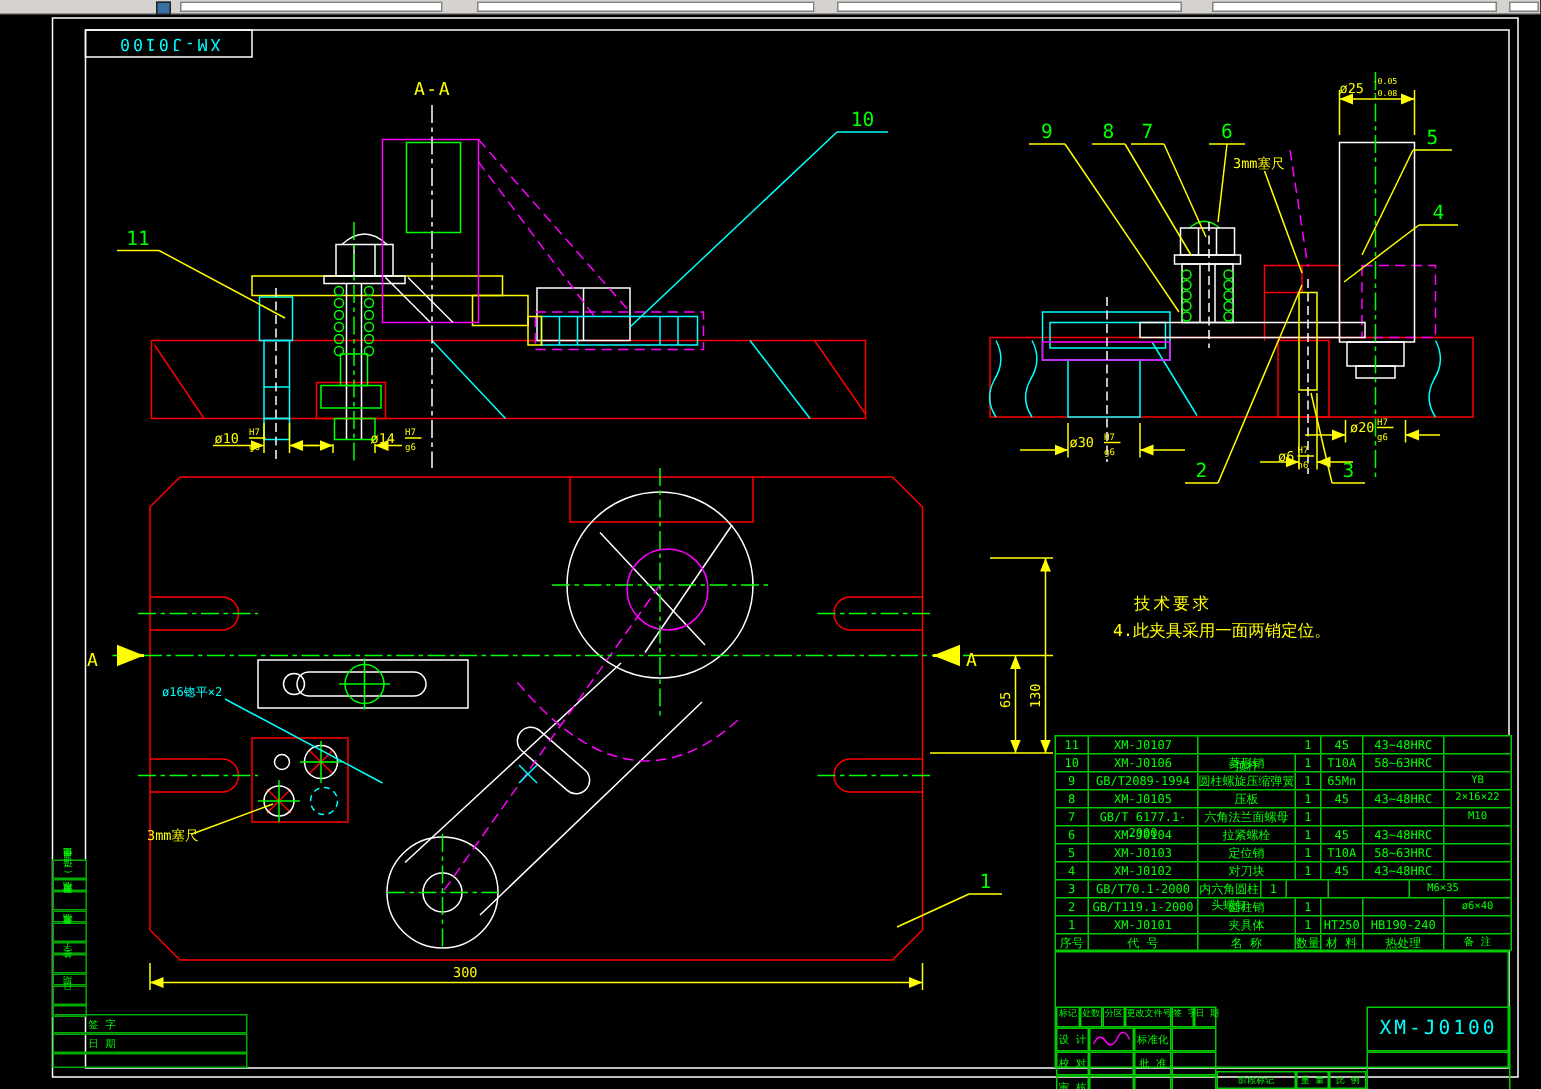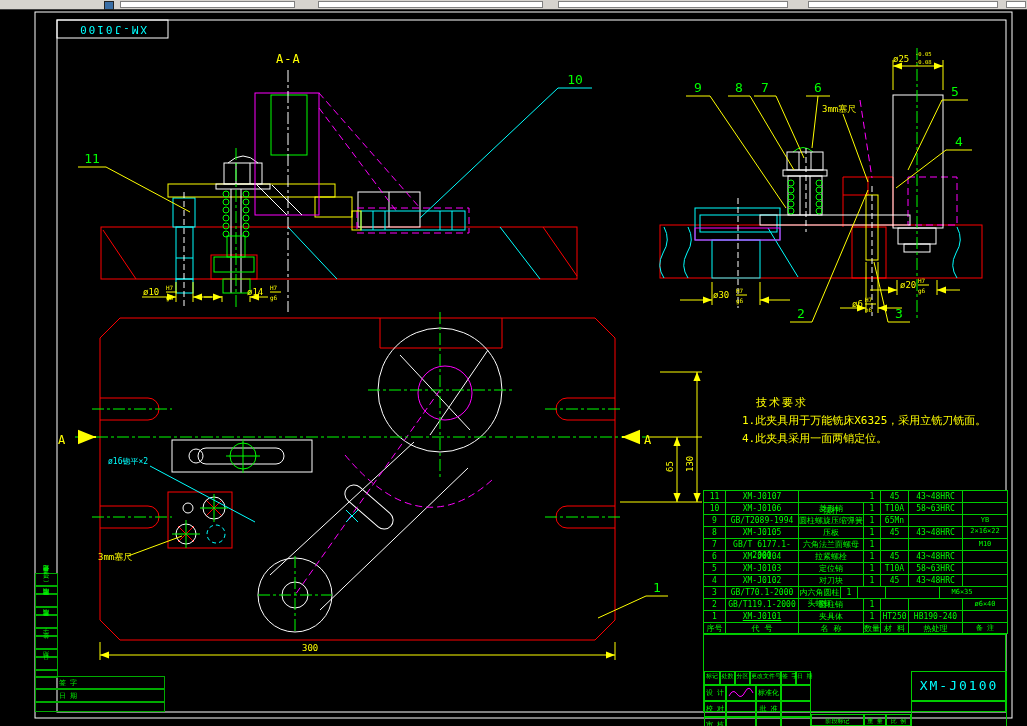--- a/index.html
+++ b/index.html
@@ -398,21 +398,20 @@
 
   <text class="note" x="822" y="112">3mm塞尺</text>
   <text class="note" x="98" y="560">3mm塞尺</text>
   <text class="notec" x="108" y="464">ø16锪平×2</text>
 </svg>
 
 <div class="corner-code">XM-J0100</div>
 
 <div class="techreq">
   <div class="t">技术要求</div>
-  <div>1.此夹具用于万能铣床X6325，采用立铣刀铣面。</div>
   <div>4.此夹具采用一面两销定位。</div>
 </div>
 
 <div class="parts">
     <div class="pt-row">
       <div class="pt-cell" style="width: 22px;">11</div>
       <div class="pt-cell" style="width: 73px;">XM-J0107</div>
       <div class="pt-cell" style="width: 65px; margin-top: 14px;">顶杆</div>
       <div class="pt-cell" style="width: 17px;">1</div>
       <div class="pt-cell" style="width: 28px;">45</div>
@@ -496,21 +495,21 @@
       <div class="pt-cell" style="width: 22px;">2</div>
       <div class="pt-cell" style="width: 73px;">GB/T119.1-2000</div>
       <div class="pt-cell" style="width: 65px;">圆柱销</div>
       <div class="pt-cell" style="width: 17px;">1</div>
       <div class="pt-cell" style="width: 28px;"></div>
       <div class="pt-cell" style="width: 54px;"></div>
       <div class="pt-cell" style="width: 44px;">ø6×40</div>
     </div>
     <div class="pt-row">
       <div class="pt-cell" style="width: 22px;">1</div>
-      <div class="pt-cell" style="width: 73px; text-decoration: underline;">XM-J0101</div>
+      <div class="pt-cell" style="width: 73px;">XM-J0101</div>
       <div class="pt-cell" style="width: 65px;">夹具体</div>
       <div class="pt-cell" style="width: 17px;">1</div>
       <div class="pt-cell" style="width: 28px;">HT250</div>
       <div class="pt-cell" style="width: 54px;">HB190-240</div>
       <div class="pt-cell" style="width: 44px;"></div>
     </div>
     <div class="pt-row">
       <div class="pt-cell" style="width: 22px;">序号</div>
       <div class="pt-cell" style="width: 73px;">代  号</div>
       <div class="pt-cell" style="width: 65px;">名  称</div>

